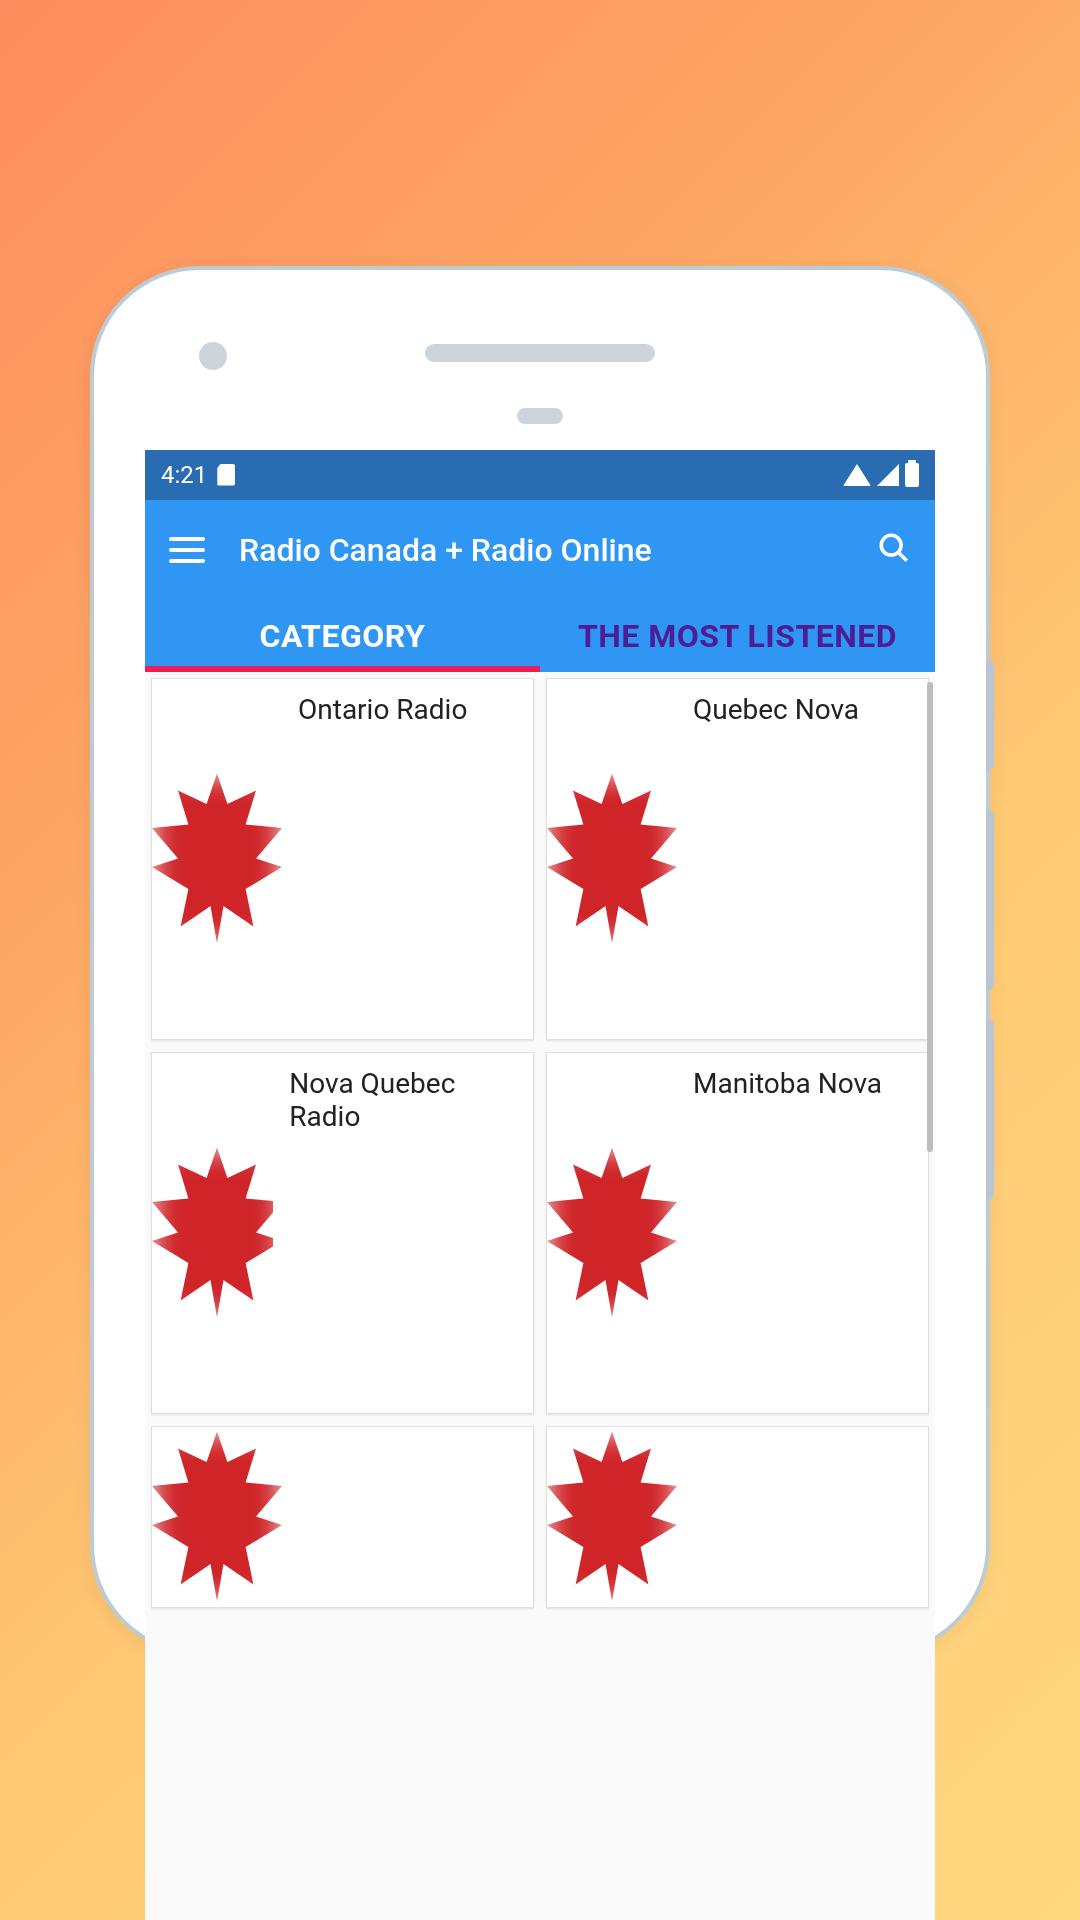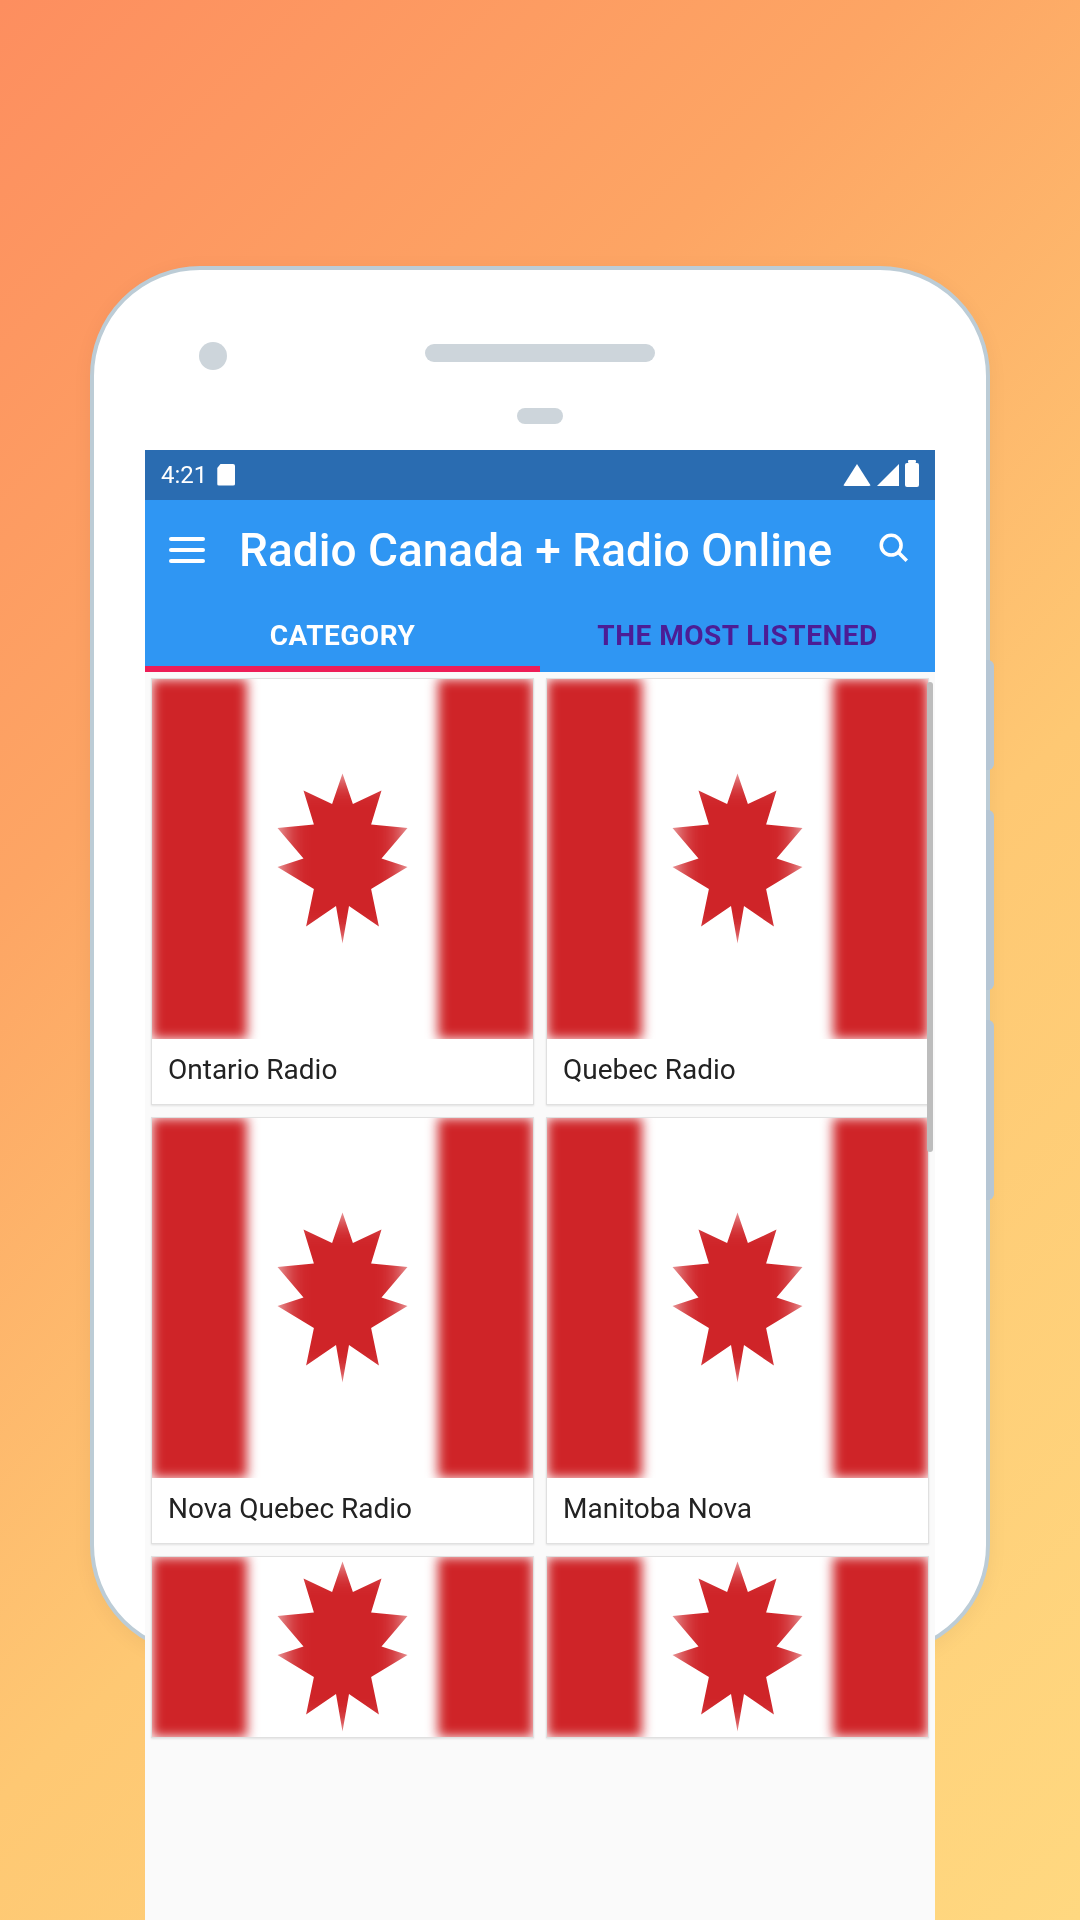--- a/index.html
+++ b/index.html
@@ -89,32 +89,32 @@
 .app-bar {
   height: 100px;
   background: #2f96f3;
   color: #fff;
   display: flex;
   align-items: center;
   padding: 0 24px;
 }
 .hamburger { width: 36px; display: flex; flex-direction: column; gap: 7px; }
 .hamburger span { height: 4px; background: #fff; border-radius: 2px; }
-.app-title { font-size: 46px; font-weight: 500; margin-left: 34px; flex: 1; }
+.app-title { font-size: 32px; font-weight: 500; margin-left: 34px; flex: 1; }
 .tabs {
   height: 72px;
   background: #2f96f3;
   display: flex;
 }
 .tab {
   flex: 1;
   display: flex;
   align-items: center;
   justify-content: center;
-  font-size: 28px;
+  font-size: 32px;
   font-weight: 700;
   letter-spacing: 0.5px;
   position: relative;
 }
 .tab.active { color: #fff; }
 .tab.inactive { color: #4c1d95; }
 .tab.active::after {
   content: '';
   position: absolute;
   bottom: 0;
@@ -132,21 +132,21 @@
 .grid {
   display: grid;
   grid-template-columns: 1fr 1fr;
   gap: 12px;
   padding: 6px;
 }
 .card {
   background: #fff;
   border: 1px solid #e0e0e0;
   display: flex;
-  flex-direction: column;
+  flex-direction: row;
   box-shadow: 0 1px 2px rgba(0,0,0,0.1);
 }
 .flag {
   height: 360px;
   position: relative;
   display: flex;
   overflow: hidden;
 }
 .flag-stripe { width: 25%; background: #cf2428; filter: blur(6px); }
 .flag-center { flex: 1; background: #fff; display: flex; align-items: center; justify-content: center; }
@@ -259,21 +259,21 @@
         </div>
 
         <div class="card">
           <div class="flag">
             <div class="flag-stripe"></div>
               <div class="flag-center">
                 <div class="leaf"></div>
               </div>
               <div class="flag-stripe"></div>
           </div>
-          <div class="card-label">Quebec Radio</div>
+          <div class="card-label">Quebec Nova</div>
         </div>
 
         <div class="card">
           <div class="flag">
             <div class="flag-stripe"></div>
               <div class="flag-center">
                 <div class="leaf"></div>
               </div>
               <div class="flag-stripe"></div>
           </div>

